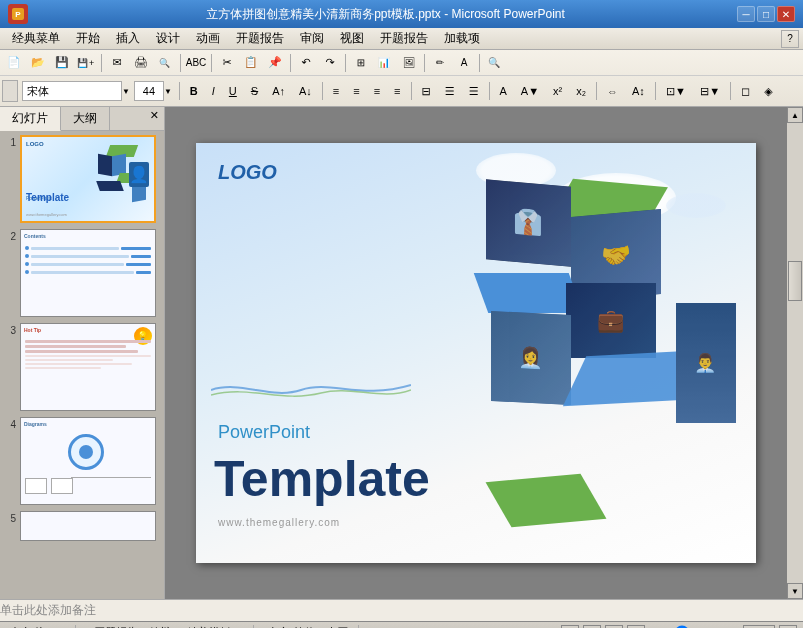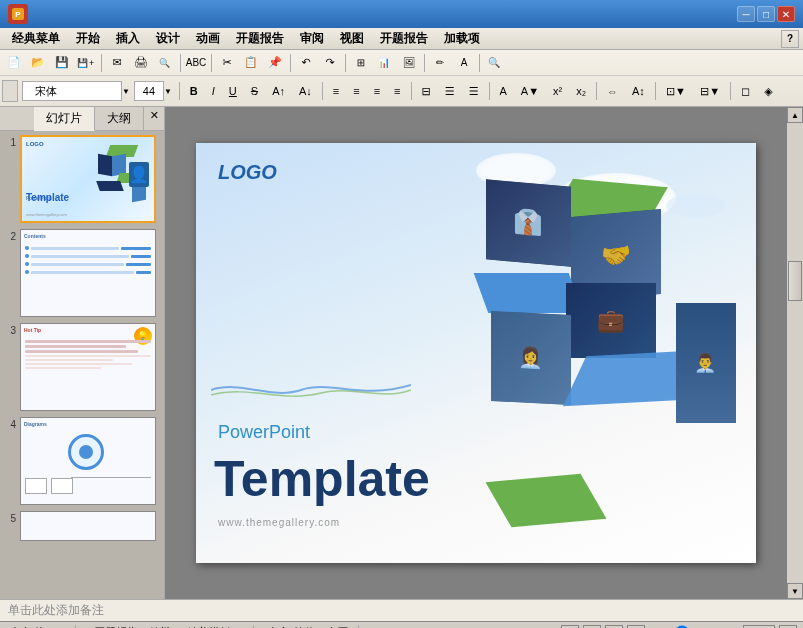--- a/index.html
+++ b/index.html
@@ -23,21 +23,20 @@
     #title-bar .win-btn.close { background: #c0392b; }
     .title-icon { width: 20px; height: 20px; background: #c0392b; border-radius: 3px; display: flex; align-items: center; justify-content: center; margin-right: 6px; }
 
     
     #menu-bar {
       height: 22px;
       background: linear-gradient(to bottom, #f0ece4, #ddd8cc);
       display: flex; align-items: center;
       padding: 0 4px;
       border-bottom: 1px solid #aaa;
-      font-weight: bold;
     }
     .menu-item {
       padding: 2px 8px; font-size: 12px; cursor: pointer; color: #000;
       white-space: nowrap;
     }
 
     
     #toolbar-area {
       background: linear-gradient(to bottom, #f5f1e8, #e8e3d8);
       border-bottom: 1px solid #aaa;
@@ -73,21 +72,21 @@
     #slide-panel {
       width: 165px; background: #f0ece4; border-right: 1px solid #aaa;
       display: flex; flex-direction: column;
     }
     #slide-tabs {
       display: flex; background: #d4d0c8; border-bottom: 1px solid #aaa;
     }
     .slide-tab {
       padding: 3px 12px; font-size: 12px; cursor: pointer; border-right: 1px solid #aaa;
     }
-    .slide-tab.active { background: #f0ece4; border-bottom: 1px solid #f0ece4; margin-bottom: -1px; margin-left: 34px; }
+    .slide-tab.active { background: #f0ece4; border-bottom: 1px solid #f0ece4; margin-bottom: -1px; }
     #slide-close {
       margin-left: auto; padding: 2px 5px; cursor: pointer; font-size: 11px;
     }
     #slides-list {
       flex: 1; overflow-y: auto; padding: 4px;
       background: #b8b4ac;
     }
     .slide-thumb {
       margin-bottom: 6px; display: flex; align-items: flex-start; gap: 4px;
       cursor: pointer;
@@ -205,21 +204,21 @@
     .scroll-track { flex: 1; width: 16px; background: #d4d0c8; position: relative; }
     .scroll-thumb {
       position: absolute; top: 30%; width: 14px; height: 40px;
       background: linear-gradient(to right, #e0dcd4, #c8c4bc);
       border: 1px solid #888; left: 1px; cursor: pointer;
     }
 
     
     #note-area {
       height: 22px; background: #f0ece4; border-top: 1px solid #aaa;
-      display: flex; align-items: center; padding: 0 8px;
+      display: flex; align-items: center; padding: 0 0;
       font-size: 12px; color: #888;
     }
 
     
     #status-bar {
       height: 22px; background: linear-gradient(to bottom, #d4d0c8, #c4c0b8);
       display: flex; align-items: center; padding: 0 6px;
       border-top: 1px solid #888; font-size: 11px; gap: 8px;
     }
     .status-item { padding: 0 6px; border-right: 1px solid #aaa; }
@@ -235,20 +234,21 @@
 
 <div id="title-bar">
   <div style="display:flex;align-items:center;">
     <div class="title-icon">
       <svg width="14" height="14" viewBox="0 0 14 14">
           <rect x="1" y="1" width="12" height="12" rx="2" fill="#e8a020"></rect>
           <text x="7" y="10" text-anchor="middle" font-size="8" fill="white" font-weight="bold">P</text>
         </svg>
     </div>
   </div>
+  <div class="title-text">立方体拼图创意精美小清新商务ppt模板.pptx - Microsoft PowerPoint</div>
   <div class="win-controls">
     <div class="win-btn">─</div>
     <div class="win-btn">□</div>
     <div class="win-btn close">✕</div>
   </div>
 </div>
 
 <div id="menu-bar">
   <div class="menu-item">经典菜单</div>
   <div class="menu-item">开始</div>
@@ -306,21 +306,21 @@
     </div>
     <div class="toolbar-sep"></div>
     <div class="toolbar-btn-group">
       <div class="toolbar-btn" style="font-size:10px;">🔍</div>
     </div>
   </div>
 
   <div id="toolbar-row2">
     <div style="width:16px; height:22px; background:#e0dcd4; border:1px solid #aaa; margin-right:4px;"></div>
     <div style="display:flex;align-items:center;margin-right:4px;">
-      <div style="width:100px;height:20px;background:white;border:1px solid #aaa;font-size:11px;display:flex;align-items:center;padding:0 12px;">宋体</div>
+      <div style="width:100px;height:20px;background:white;border:1px solid #aaa;font-size:11px;display:flex;align-items:center;padding:0 4px;">宋体</div>
       <div style="font-size:8px;cursor:pointer;">▼</div>
     </div>
     <div style="display:flex;align-items:center;margin-right:4px;">
       <div style="width:30px;height:20px;background:white;border:1px solid #aaa;font-size:11px;display:flex;align-items:center;justify-content:center;">44</div>
       <div style="font-size:8px;cursor:pointer;">▼</div>
     </div>
     <div class="toolbar-sep"></div>
     <div class="ribbon-btn bold">B</div>
     <div class="ribbon-btn italic">I</div>
     <div class="ribbon-btn underline">U</div>

